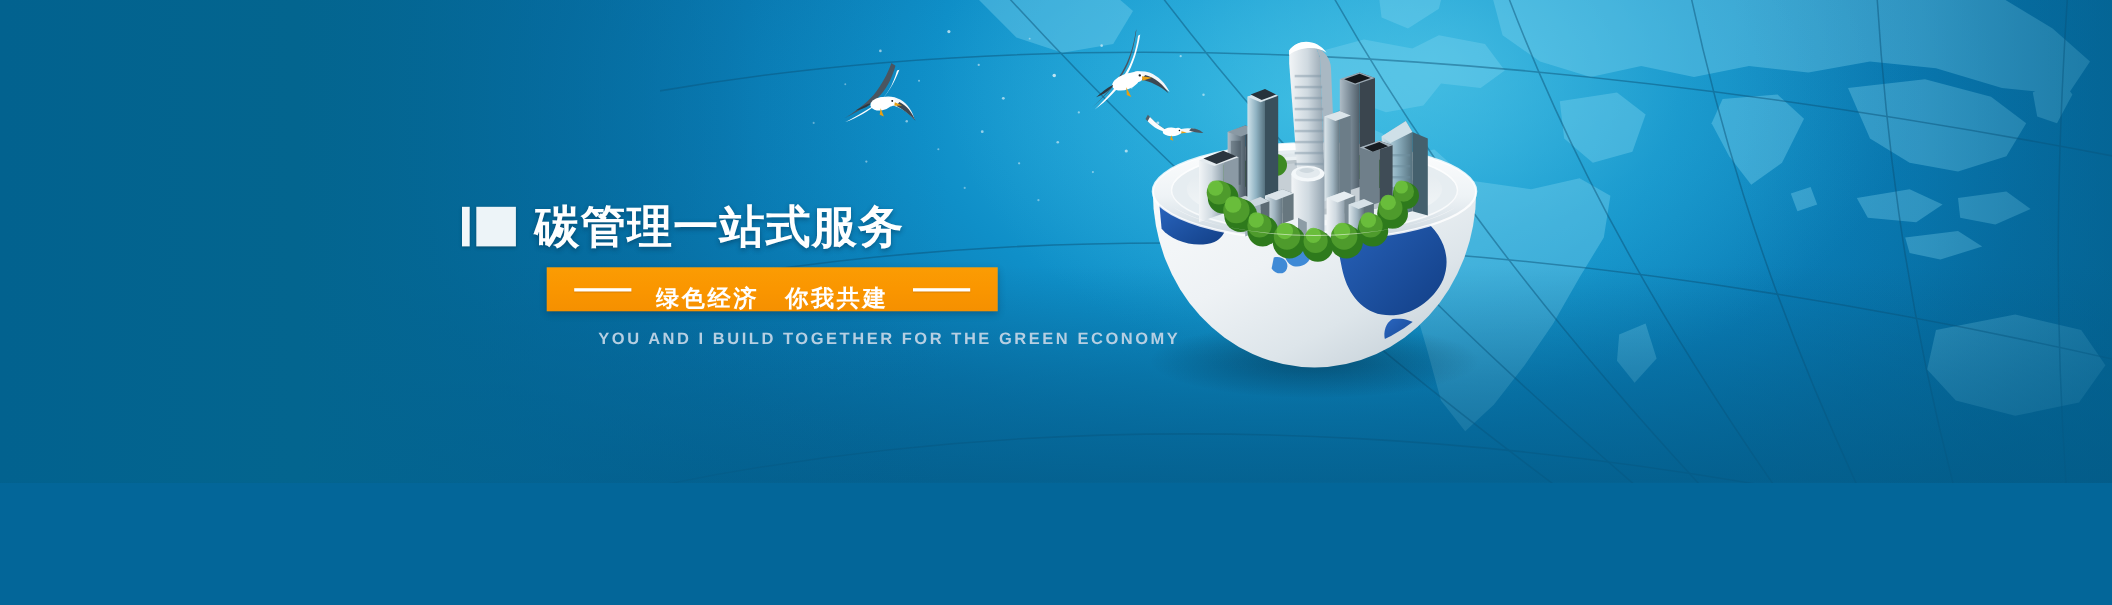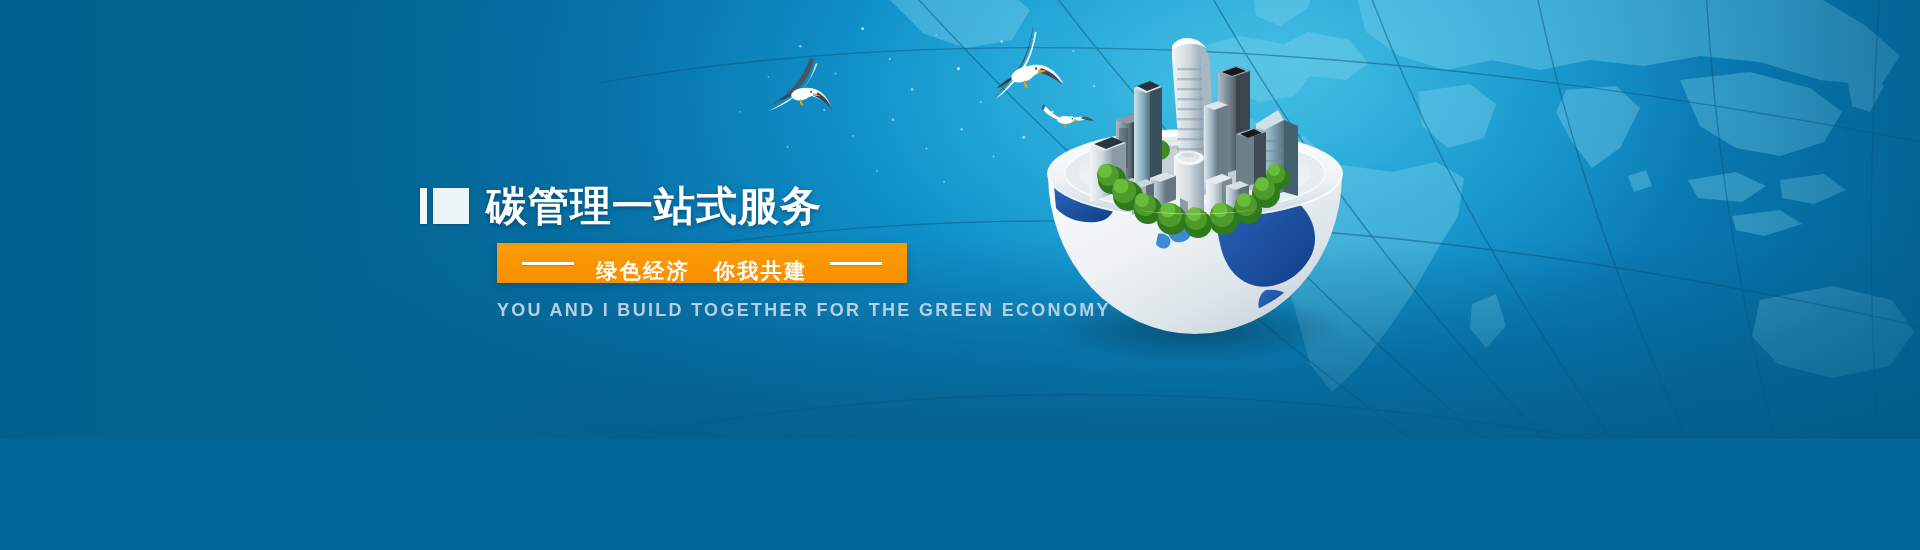--- a/index.html
+++ b/index.html
@@ -7,20 +7,21 @@
     width:1920px; height:550px; overflow:hidden;
     background:#036699;
     font-family:"Liberation Sans", sans-serif;
   }
 
   #banner {
     position:relative;
     width:1920px; height:439px;
     overflow:hidden;
     background:#404040;
+    text-align:center;
   }
 
   
   .bg-base {
     position:absolute; inset:0;
     background:#04699b;
   }
   
   .bg-glow {
     position:absolute; inset:0;
@@ -148,21 +149,21 @@
     font-weight:bold;
     color:#ffffff;
     letter-spacing:2.5px;
     white-space:nowrap;
     margin-top:16px;
   }
 
   #english-tagline {
     margin-top:17px;
     margin-left:77px;
-    font-size:18px;
+    font-size:15px;
     font-weight:bold;
     color:#b6cfe2;
     letter-spacing:2.3px;
     white-space:nowrap;
   }
 </style>
 </head>
 <body>
 
 <div id="banner">

